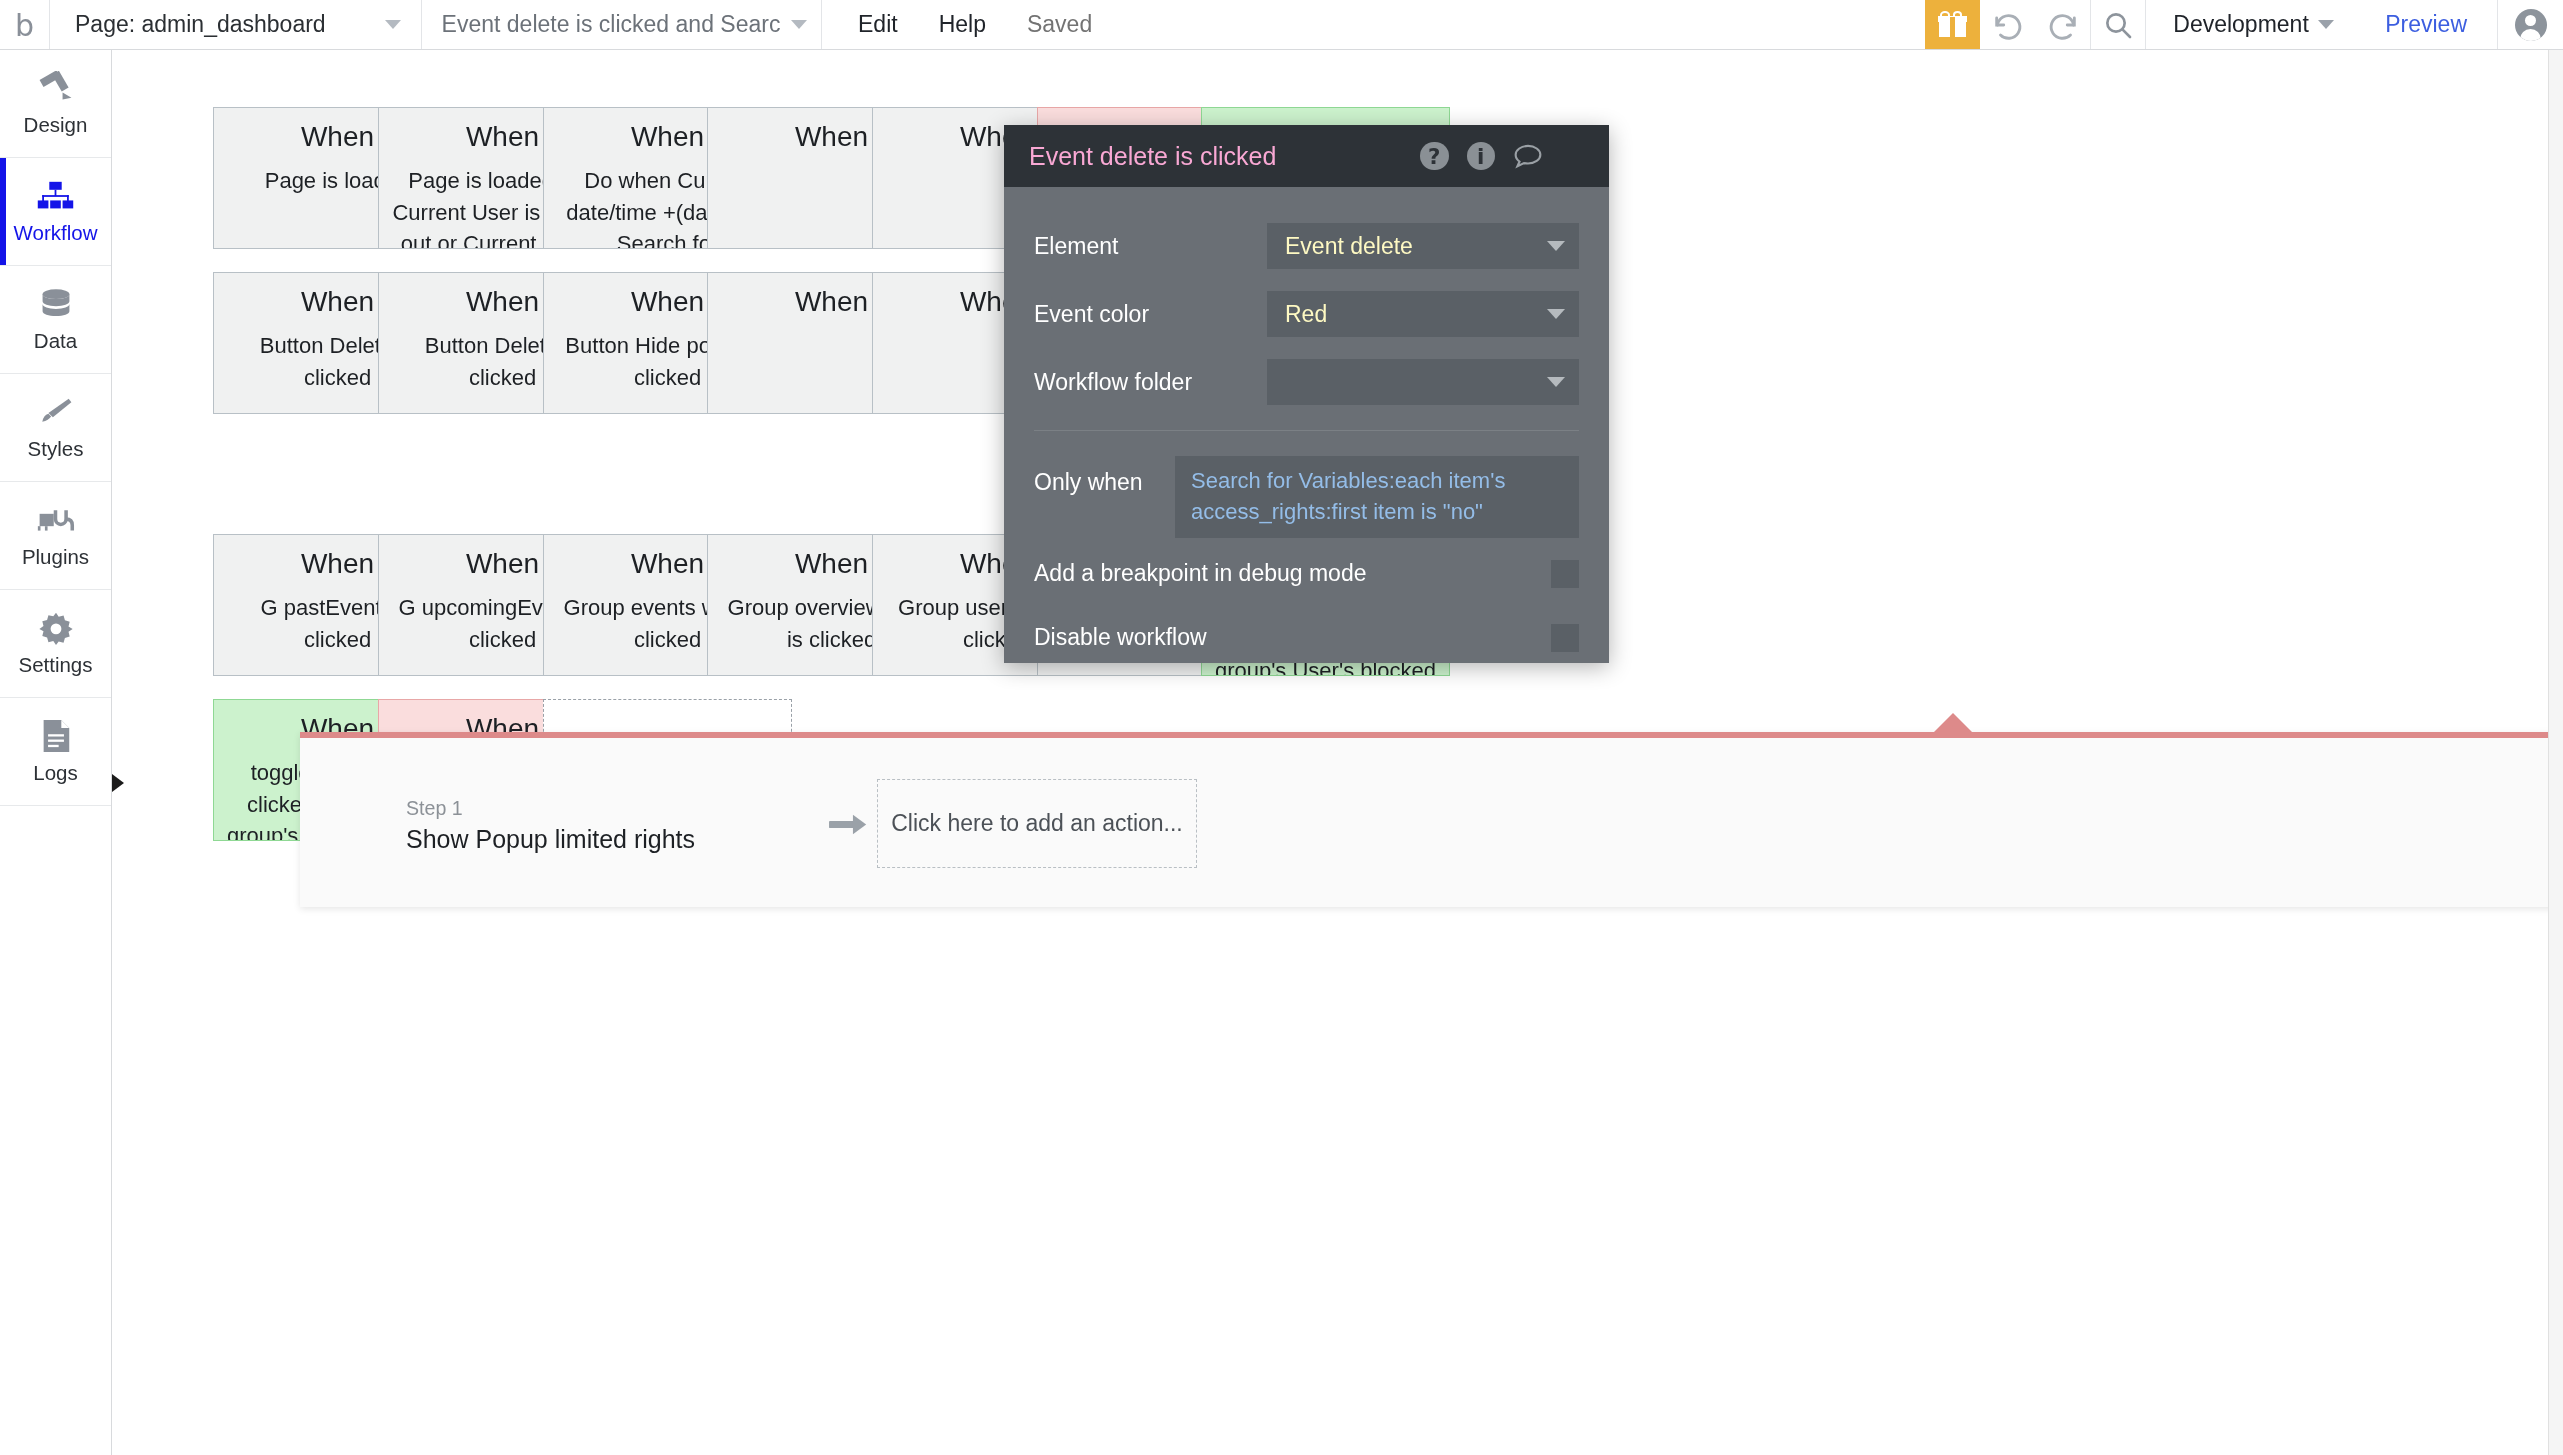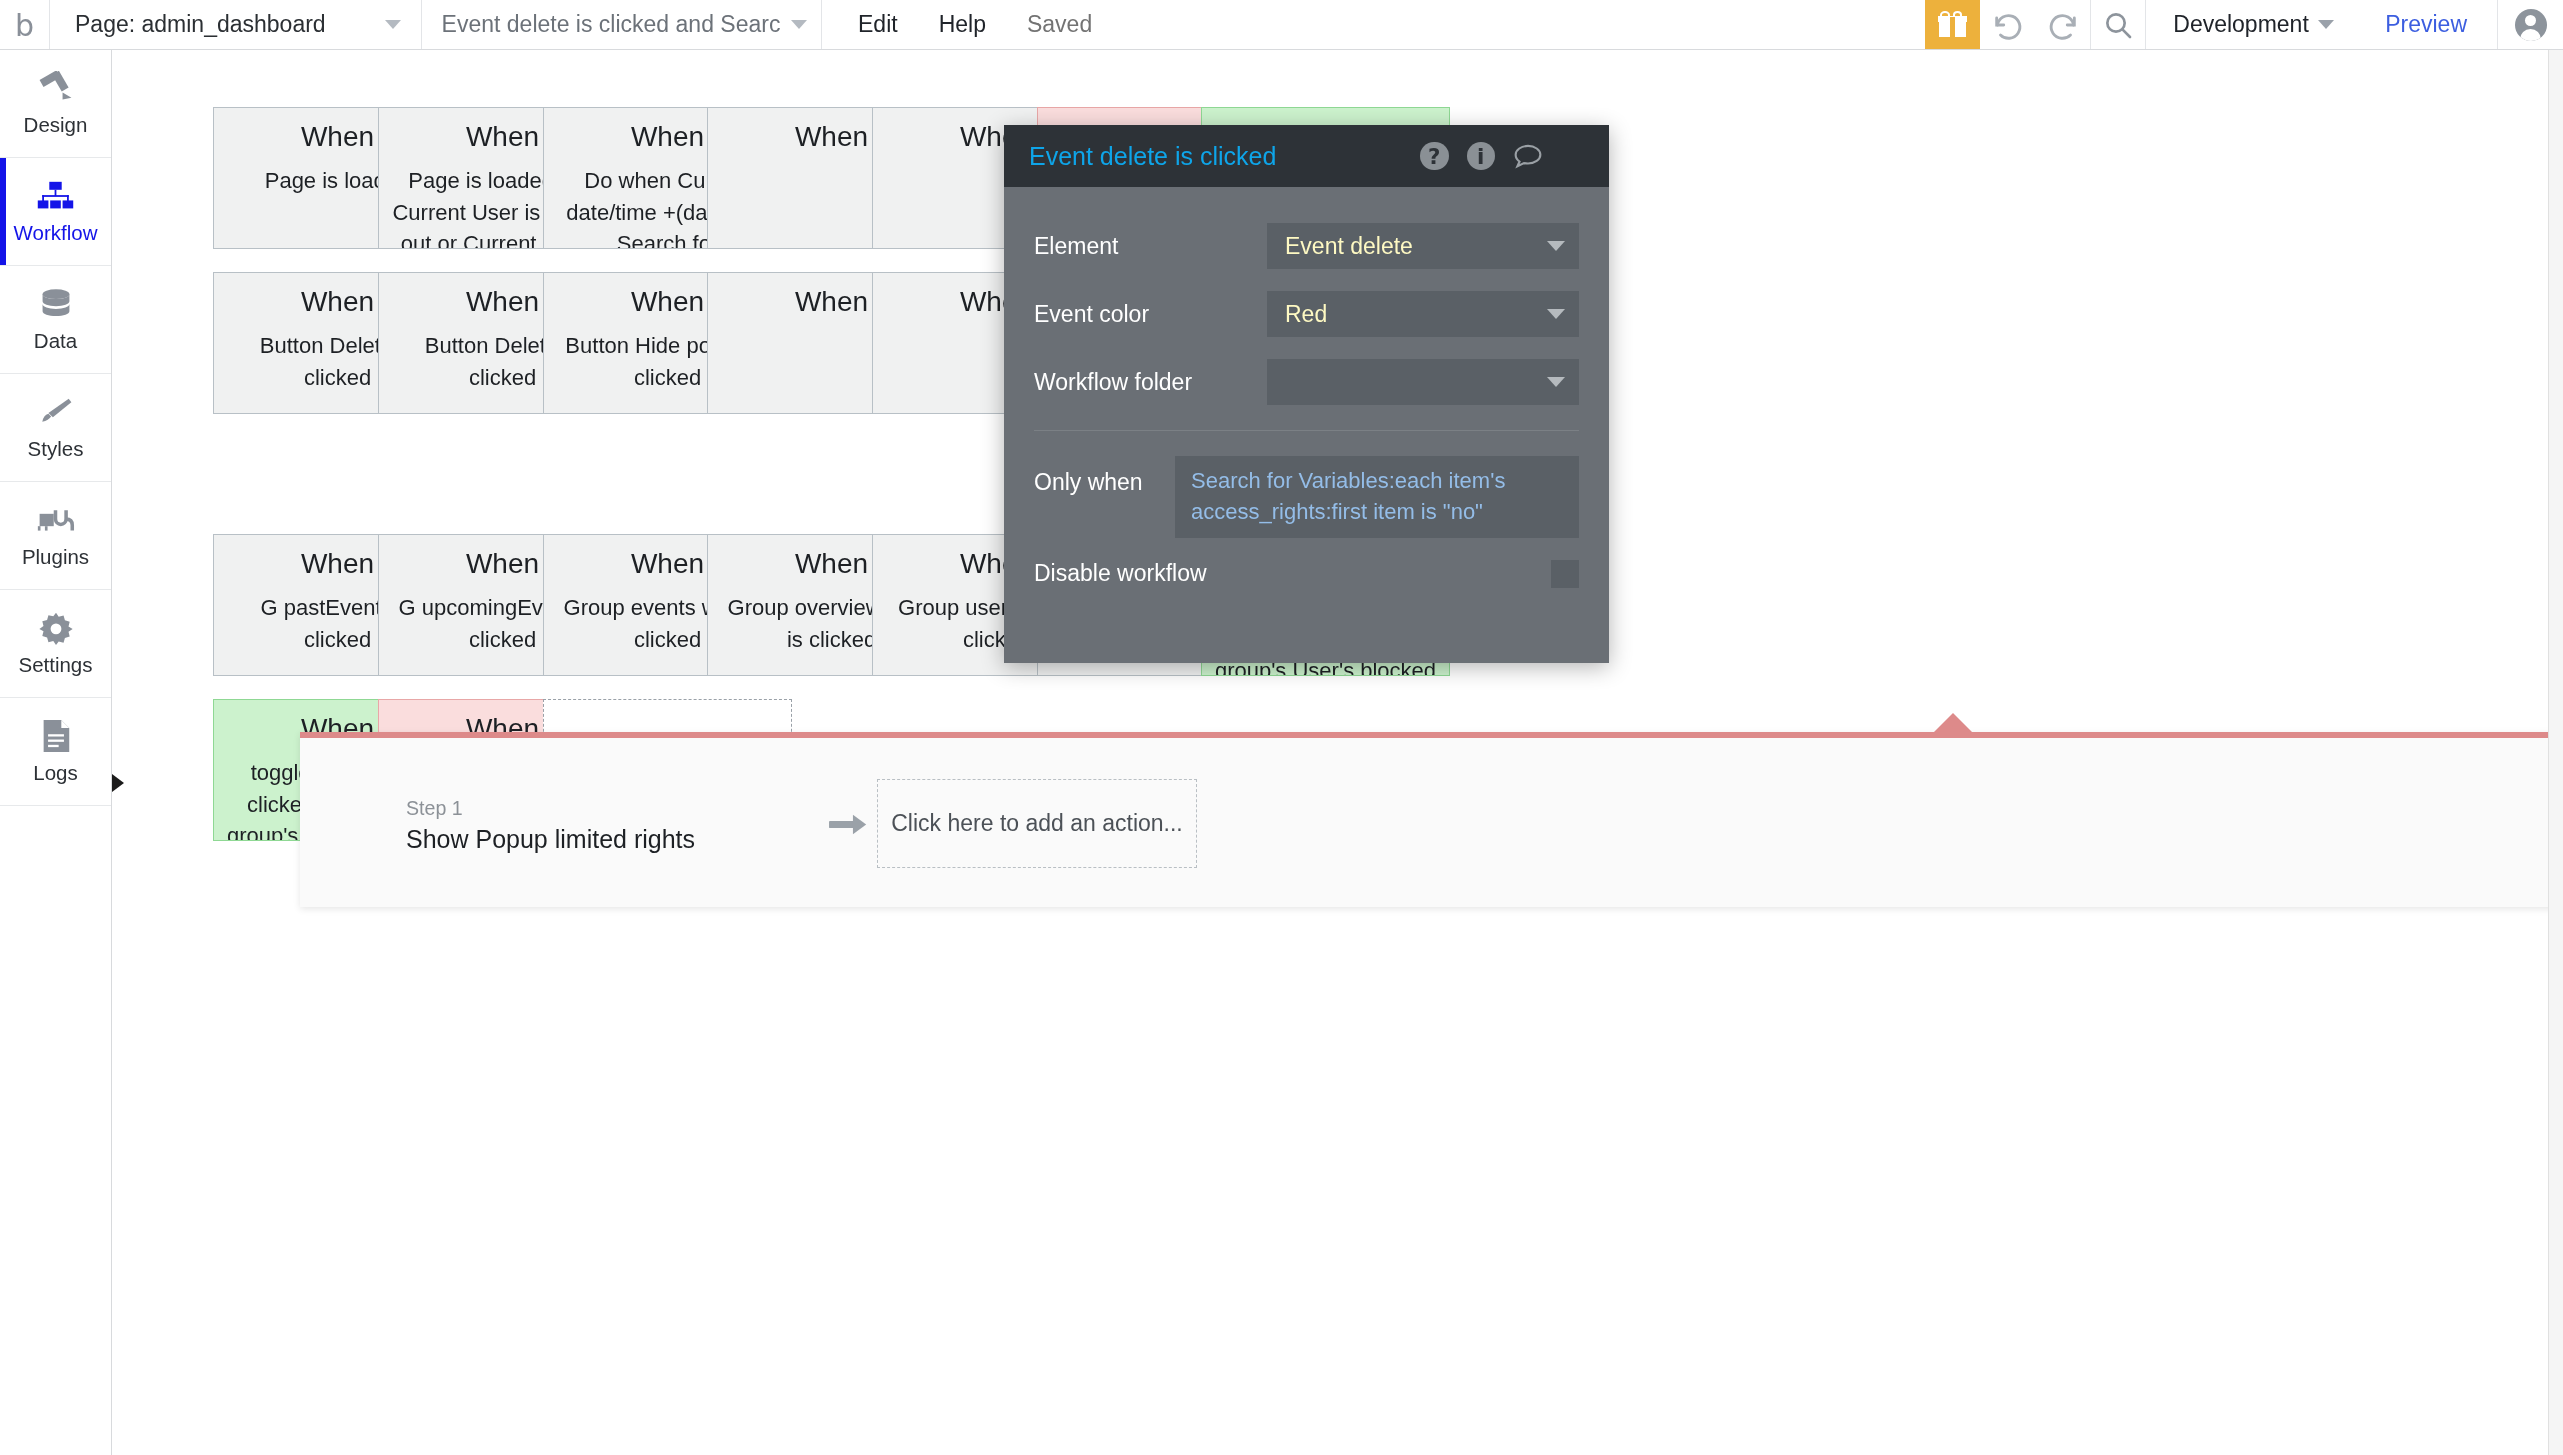--- a/index.html
+++ b/index.html
@@ -226,21 +226,21 @@
     width: 605px; height: 538px;
     background: #6a6f75;
     box-shadow: 0 5.3px 21.4px rgba(0,0,0,0.30);
     z-index: 100;
   }
   .modal-head {
     height: 62px; background: #2d3237;
     display: flex; align-items: center;
     padding: 0 23px 0 25px;
   }
-  .modal-title { font-size: 25px; color: #0ea5e9; flex: 1 1 auto; }
+  .modal-title { font-size: 25px; color: #f9a8d4; flex: 1 1 auto; }
   .modal-head-icons { display: flex; align-items: center; gap: 18px; }
   .circle-icon {
     width: 28.5px; height: 28.5px; border-radius: 50%; background: #8a9095;
     color: #2d3237; font-size: 21.4px; font-weight: bold;
     display: flex; align-items: center; justify-content: center;
     cursor: pointer; font-family: "DejaVu Sans", sans-serif;
   }
   .bubble-icon { width: 30px; height: 27px; cursor: pointer; }
   .modal-close {
     width: 25px; height: 25px; color: #8a9095; cursor: pointer;
@@ -621,20 +621,24 @@
 
     <div class="modal-divider"></div>
 
     <div class="onlywhen-row">
       <span class="field-label">Only when</span>
       <span class="onlywhen-box">
         <span class="expr">Search for Variables:each item's access_rights:first item is "no"</span>
       </span>
     </div>
 
+    <div class="check-row">
+      <span class="ck-label">Add a breakpoint in debug mode</span>
+      <span class="checkbox"></span>
+    </div>
 
     <div class="check-row">
       <span class="ck-label">Disable workflow</span>
       <span class="checkbox"></span>
     </div>
 
   </div>
 </div>
 
 

